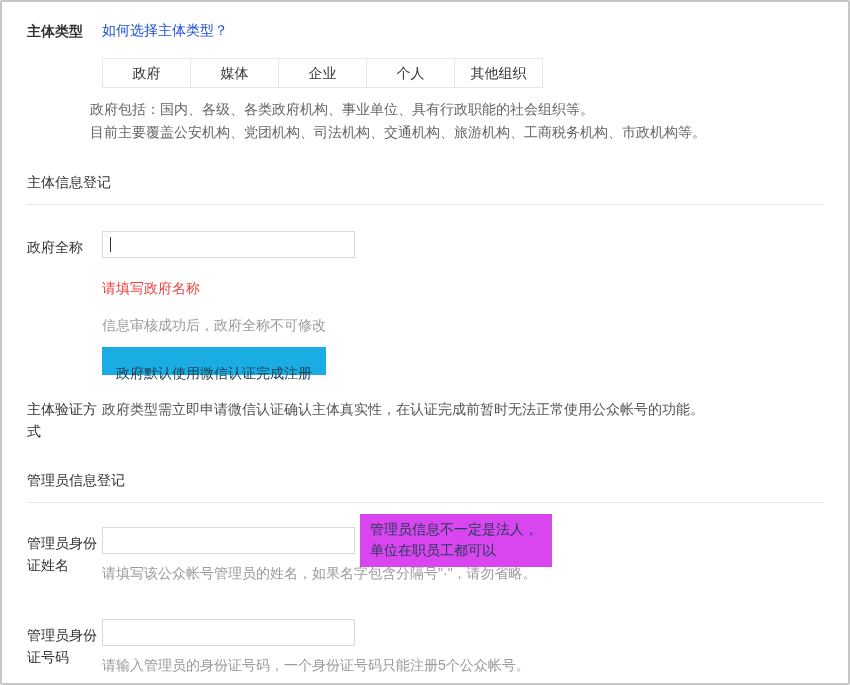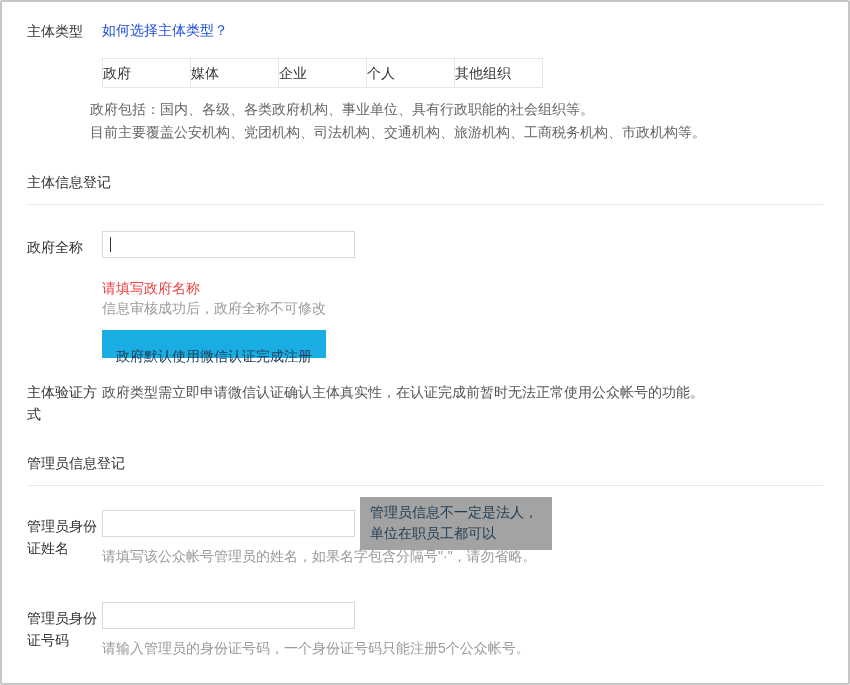--- a/index.html
+++ b/index.html
@@ -25,28 +25,28 @@
     flex:0 0 75px;
     color:#333;
     line-height:22px;
     padding-top:5px;
     word-break:break-all;
   }
   .row-content { flex:1; position:relative; }
 
   
   .top-row { padding-top:18px; }
-  .top-row .row-label { padding-top:0; }
+  .top-row .row-label { padding-top:0;font-weight:bold; }
   .help-link { color:#1d4ed8; text-decoration:none; line-height:20px; cursor:pointer; }
 
   .tabs { display:flex; margin:16px 0 10px 100px; }
   .tab {
     width:89px; height:30px;
     line-height:28px;
-    text-align:left;
+    text-align:center;
     border:1px solid #e7e7eb;
     margin-left:-1px;
     background:#fff;
     color:#353535;
     cursor:pointer;
   }
   .tab:first-child { margin-left:0; }
 
   .type-desc { margin-left:88px; color:#666; line-height:23px; }
 
@@ -64,21 +64,21 @@
     font-family:inherit;
   }
   .input-wrap { position:relative; display:inline-block; }
   .caret {
     position:absolute; left:8px; top:6px;
     width:1px; height:15px; background:#333;
   }
 
   .gov-row { margin-top:26px;justify-content:space-between; }
   .error-msg { margin-top:20px; color:#ef4444; line-height:20px; }
-  .field-note { margin-top:0; color:#9a9a9a; line-height:20px; }
+  .field-note { margin-top:17px; color:#9a9a9a; line-height:20px; }
   .wx-notice {
     display:inline-block;
     margin-top:12px;
     background:#1aade3;
     color:#1d3c52;
     padding:12px 14px;
     height:28px; line-height:28px;
     cursor:pointer;
   }
 
@@ -86,21 +86,21 @@
   .verify-text { color:#555; line-height:22px; padding-top:5px; }
 
   .admin-row { margin-top:24px; }
   .field-row { position:relative; }
   .hint { margin-top:9px; color:#9a9a9a; line-height:20px; }
 
   .tooltip {
     position:absolute;
     left:258px; top:-13px;
     width:192px;
-    background:#a3a3a3;
+    background:#d946ef;
     color:#1d3c52;
     padding:5px 10px 6px 10px;
     line-height:21px;
     z-index:2;
   }
 
   .row-gap-id { margin-top:36px; }
   .row-gap-phone { margin-top:38px; }
 
   .phone-input { width:152px; }

